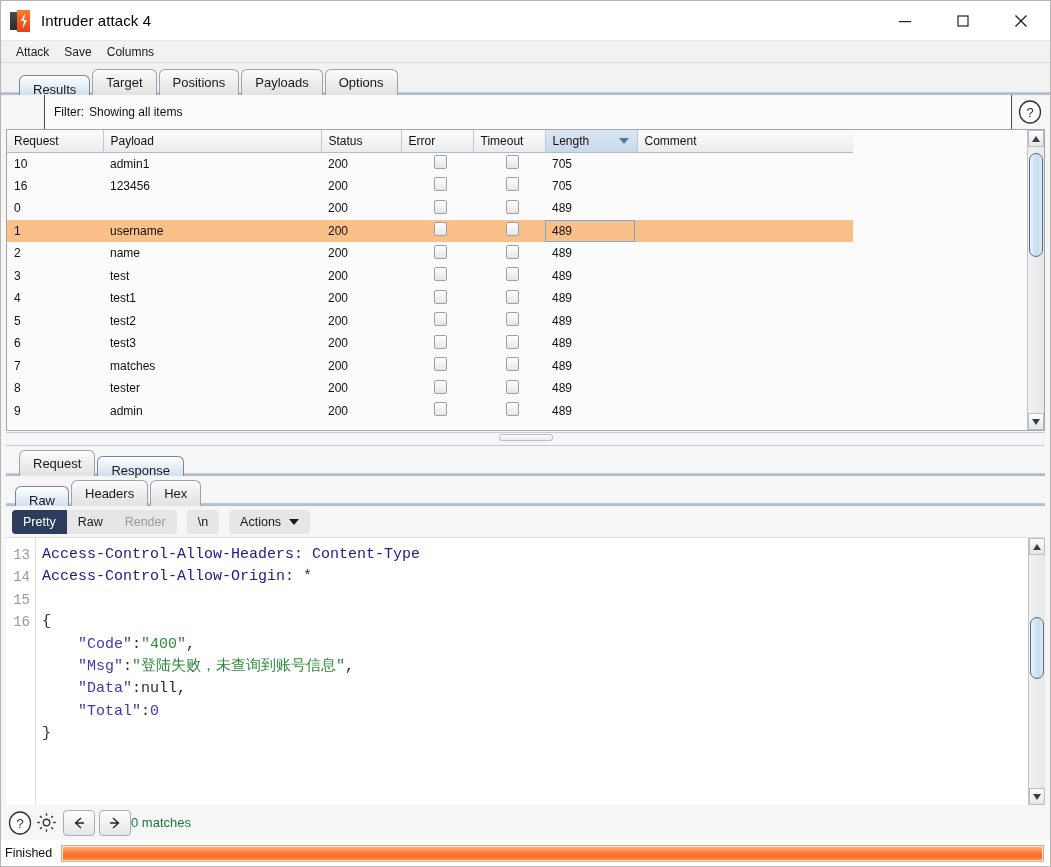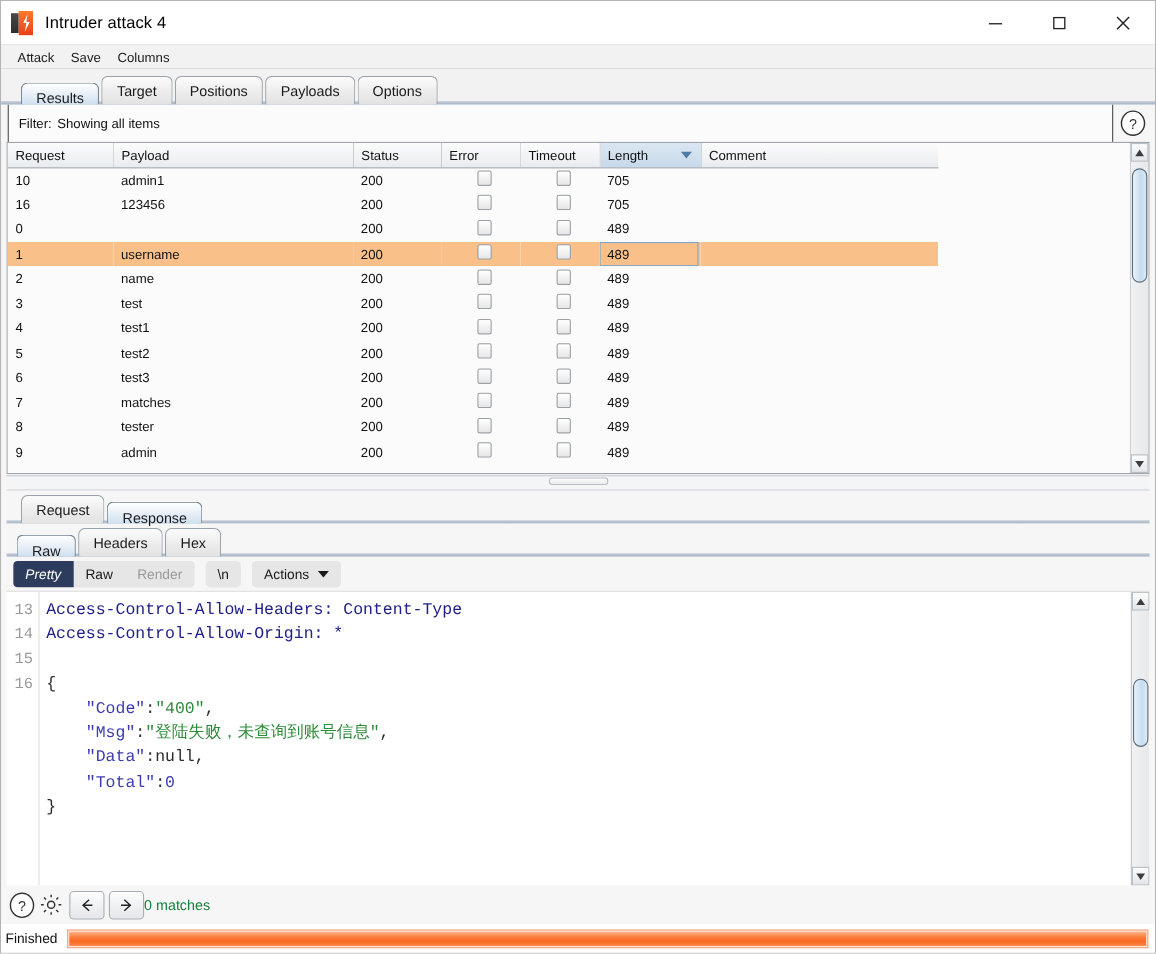--- a/index.html
+++ b/index.html
@@ -162,20 +162,21 @@
     height: 40px;
     background: #fbfbfb;
     border: 1px solid #4c4c4c;
     display: flex;
     align-items: center;
     padding-left: 9px;
     font-size: 12px;
     color: #111;
     box-sizing: border-box;
     cursor: default;
+    margin-left: 37px;
   }
   .filter-label { margin-right: 5px; }
   .help-circle {
     width: 24px; height: 24px;
     margin-left: 6px;
     margin-right: 2px;
     flex: none;
     cursor: default;
   }
 
@@ -375,21 +376,20 @@
     padding: 0 11px;
     display: flex;
     align-items: center;
     font-size: 12.5px;
     color: #1a1a1a;
     cursor: default;
   }
   .seg.active {
     background: #2d3c5c;
     color: #ffffff;
-    font-style: italic;
   }
   .seg.disabled { color: #9a9a9a; }
   .tb-btn {
     height: 24px;
     background: #e6e6e6;
     border-radius: 4px;
     display: flex;
     align-items: center;
     padding: 0 11px;
     font-size: 12.5px;

